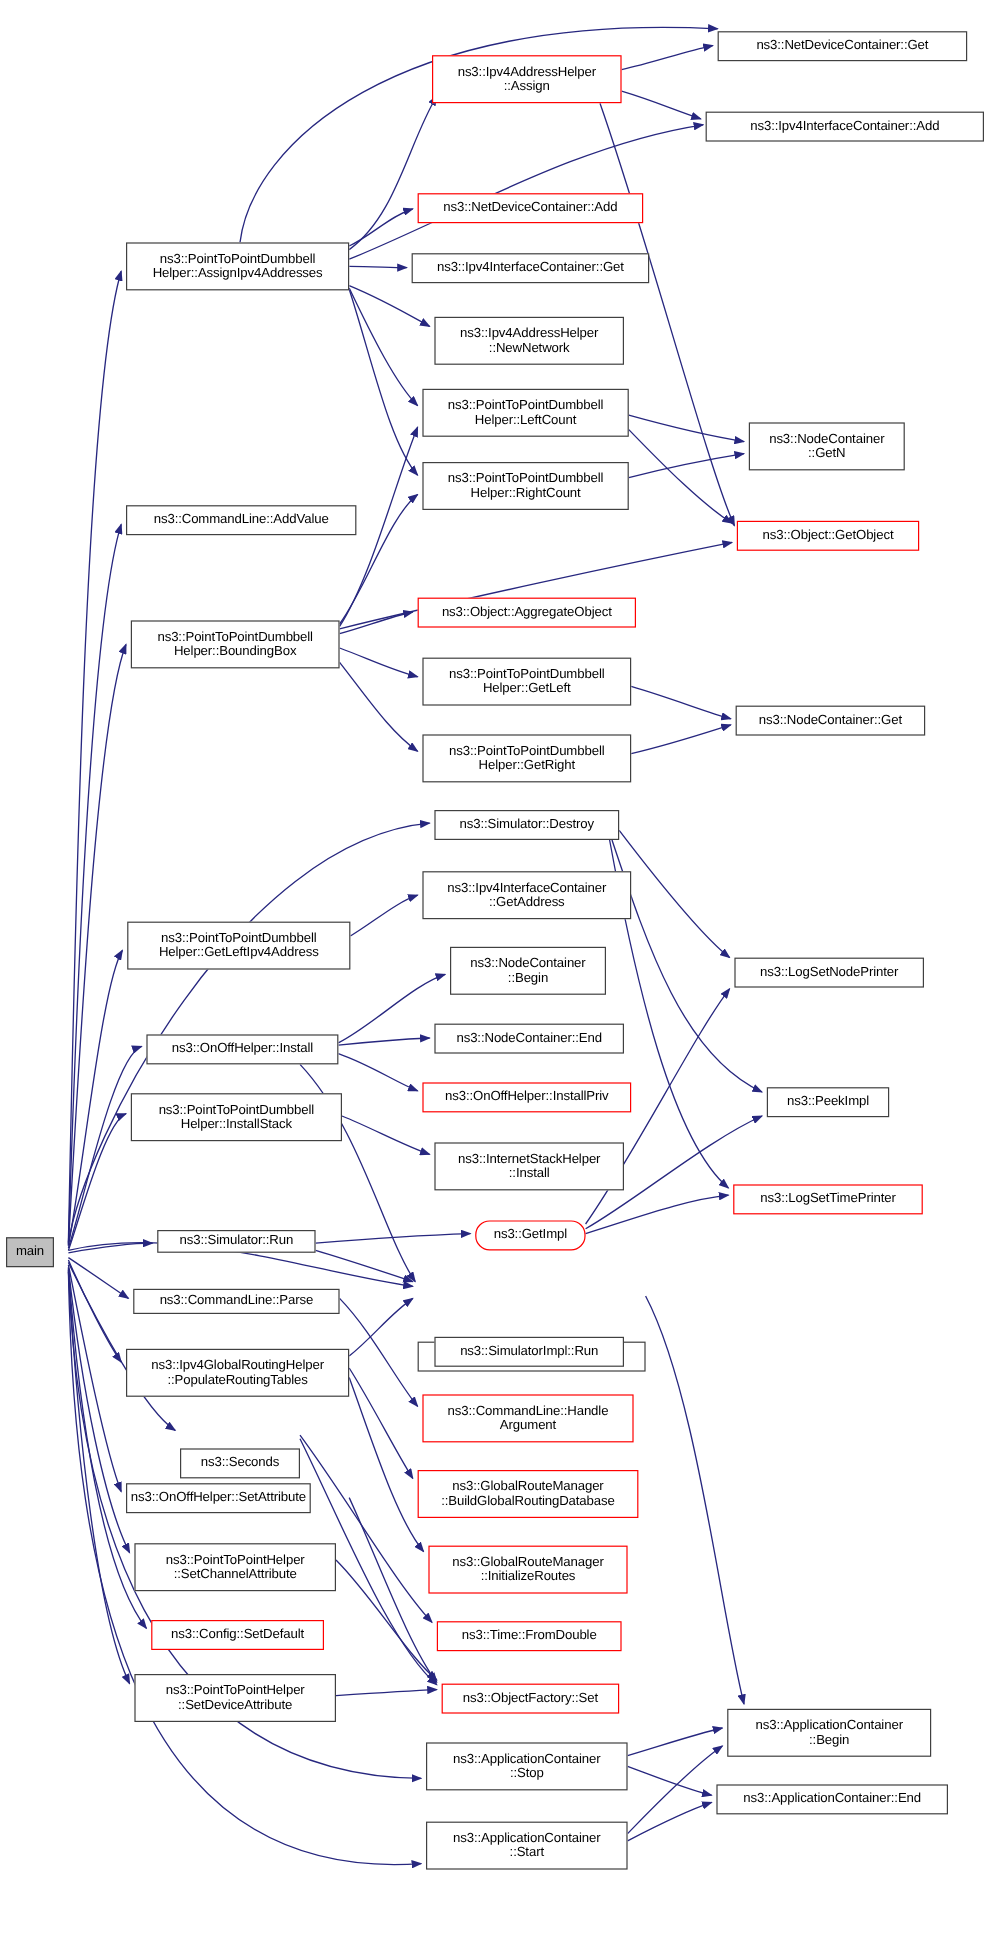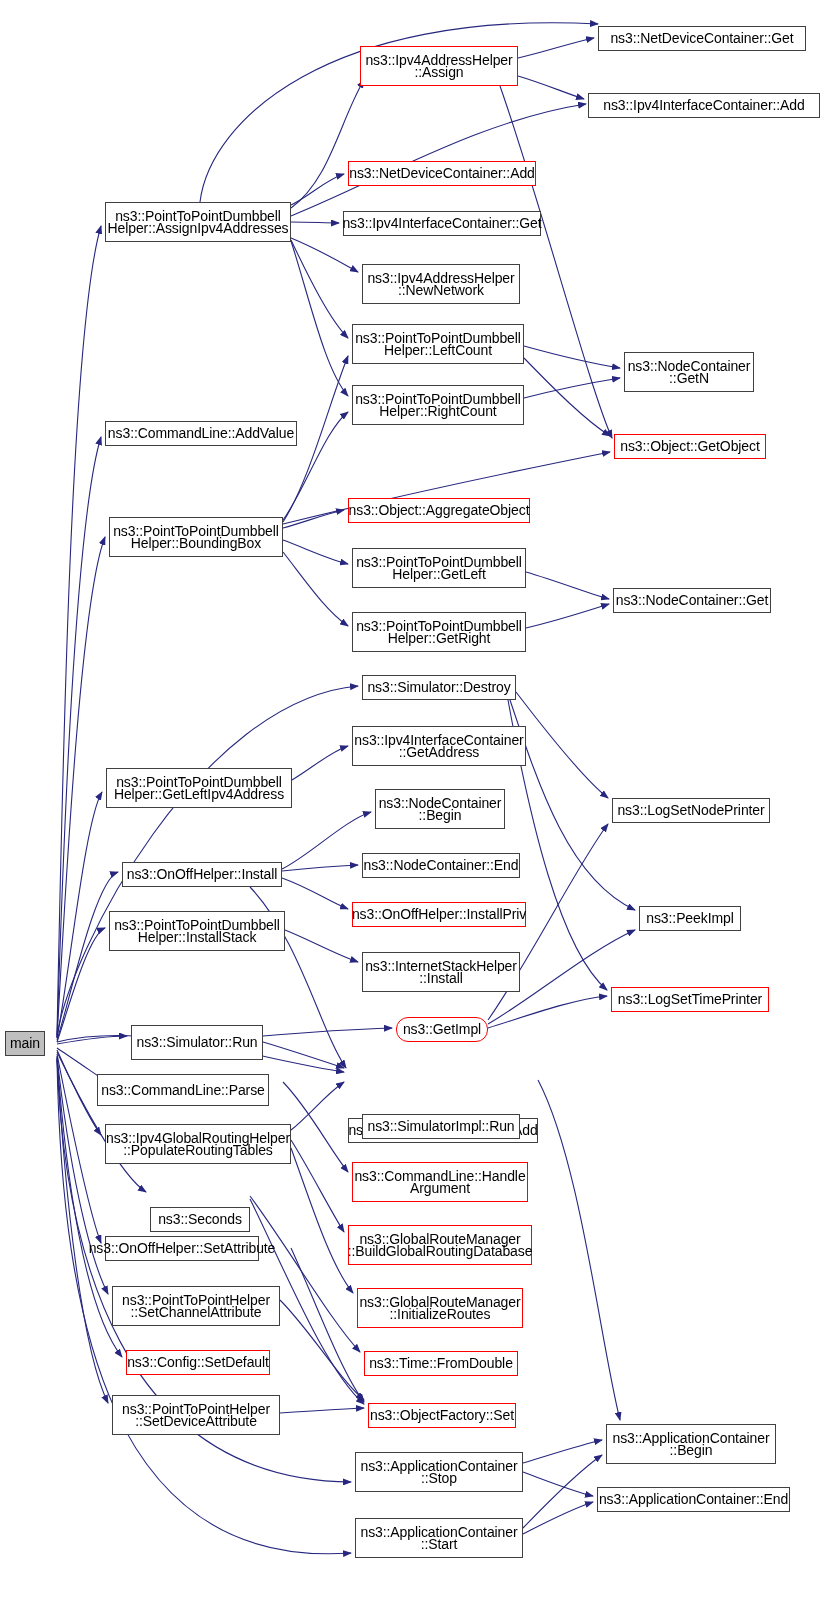--- a/index.html
+++ b/index.html
@@ -5,21 +5,21 @@
   html,body{margin:0;padding:0;background:#ffffff;}
   body{font-family:"Liberation Sans", sans-serif;}
   #canvas{position:relative;width:821px;height:1617px;background:#fff;overflow:hidden;}
   #edges{position:absolute;left:0;top:0;width:821px;height:1617px;}
   .node{
     position:absolute;
     box-sizing:border-box;
     border:1px solid #404040;
     background:#ffffff;
     color:#000000;
-    font-size:14px;
+    font-size:11px;
     line-height:12.5px;
     display:flex;
     align-items:center;
     justify-content:center;
     text-align:center;
     letter-spacing:-0.1px;
     white-space:pre-line;
     z-index:5;
   }
   .node.red{border:1px solid #ff0000;}
@@ -144,23 +144,23 @@
     <div class="node" style="left: 122px; top: 862px; width: 160px; height: 25px;">ns3::OnOffHelper::Install</div>
     <div class="node red" style="left: 352px; top: 902px; width: 174px; height: 25px;">ns3::OnOffHelper::InstallPriv</div>
     <div class="node" style="left: 109px; top: 911px; width: 176px; height: 40px;">ns3::PointToPointDumbbell
 Helper::InstallStack</div>
     <div class="node" style="left: 362px; top: 952px; width: 158px; height: 40px;">ns3::InternetStackHelper
 ::Install</div>
     <div class="node" style="left: 612px; top: 798px; width: 158px; height: 25px;">ns3::LogSetNodePrinter</div>
     <div class="node" style="left: 639px; top: 906px; width: 102px; height: 25px;">ns3::PeekImpl</div>
     <div class="node red" style="left: 611px; top: 987px; width: 158px; height: 25px;">ns3::LogSetTimePrinter</div>
     <div class="node red" style="left: 396px; top: 1017px; width: 92px; height: 25px; border-radius: 12px;">ns3::GetImpl</div>
-    <div class="node" style="left: 131px; top: 1025px; width: 132px; height: 35px;">ns3::Simulator::Run</div>
+    <div class="node" style="left: 131px; top: 1025px; width: 132px; height: 19px;">ns3::Simulator::Run</div>
     <div class="node" style="left: 348px; top: 1118px; width: 190px; height: 25px;">ns3::ApplicationContainer::Add</div>
-    <div class="node" style="left: 97px; top: 1074px; width: 172px; height: 32px;">ns3::CommandLine::Parse</div>
+    <div class="node" style="left: 111px; top: 1074px; width: 172px; height: 21px;">ns3::CommandLine::Parse</div>
     <div class="node" style="left: 362px; top: 1114px; width: 158px; height: 25px;">ns3::SimulatorImpl::Run</div>
     <div class="node" style="left: 105px; top: 1124px; width: 186px; height: 40px;">ns3::Ipv4GlobalRoutingHelper
 ::PopulateRoutingTables</div>
     <div class="node red" style="left: 352px; top: 1162px; width: 176px; height: 40px;">ns3::CommandLine::Handle
 Argument</div>
     <div class="node" style="left: 150px; top: 1187px; width: 100px; height: 25px; margin-top: 20px;">ns3::Seconds</div>
     <div class="node red" style="left: 348px; top: 1225px; width: 184px; height: 40px;">ns3::GlobalRouteManager
 ::BuildGlobalRoutingDatabase</div>
     <div class="node" style="left: 105px; top: 1236px; width: 154px; height: 25px;">ns3::OnOffHelper::SetAttribute</div>
     <div class="node red" style="left: 357px; top: 1288px; width: 166px; height: 40px;">ns3::GlobalRouteManager

